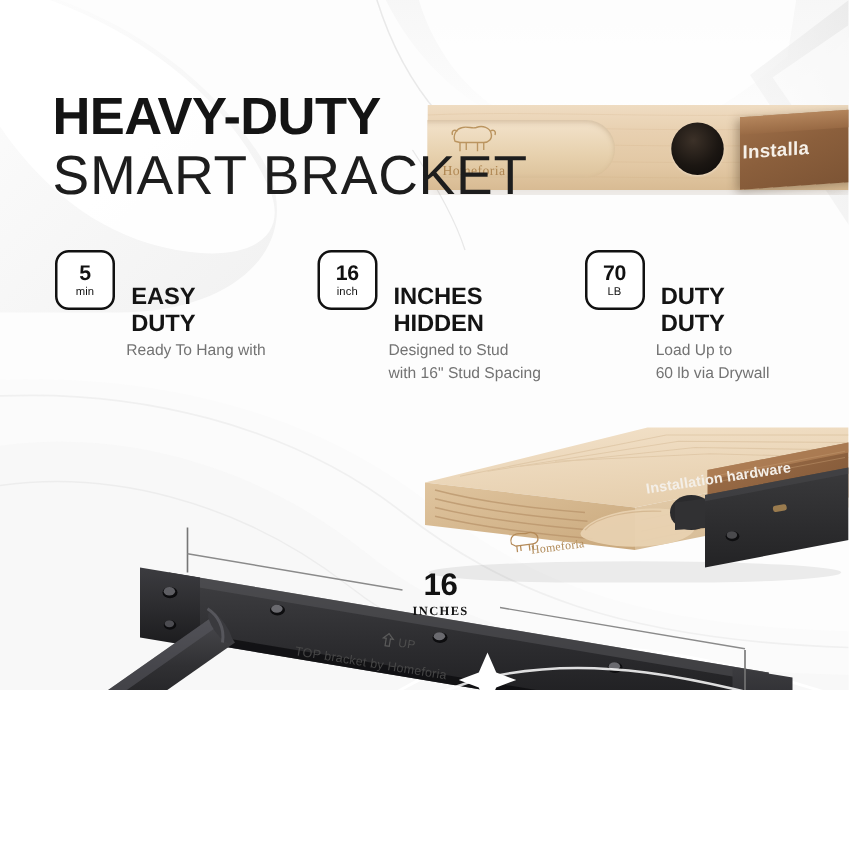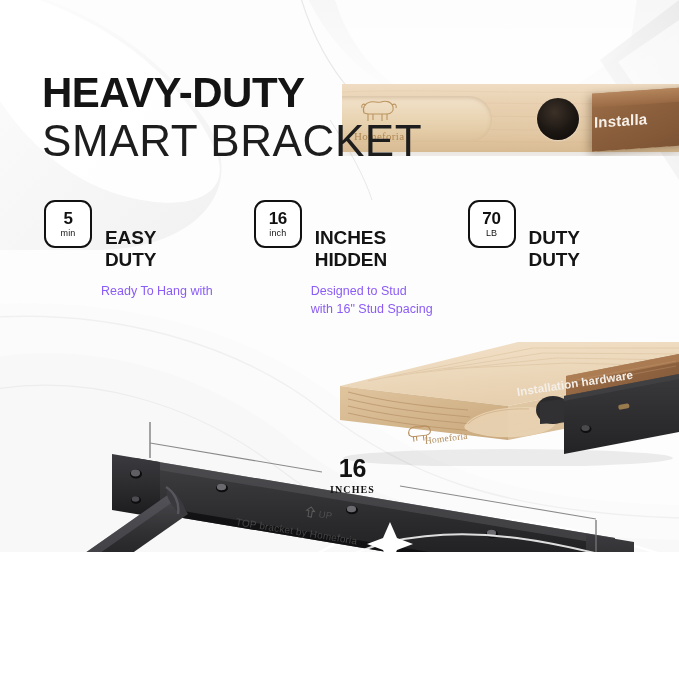--- a/index.html
+++ b/index.html
@@ -82,22 +82,22 @@
   .chip{
     width:44px;height:44px;flex:0 0 44px;
     border:2.2px solid #111;border-radius:11px;
     display:flex;flex-direction:column;align-items:center;justify-content:center;
     line-height:1;background:#fff;
   }
   .chip .big{font-size:17px;font-weight:bold;color:#111;letter-spacing:-.3px;}
   .chip .sml{font-size:9px;font-weight:400;color:#111;margin-top:2px;letter-spacing:.1px;}
   .feat .htxt{font-size:19px;font-weight:bold;color:#141414;line-height:1.18;letter-spacing:-.1px;margin-top:27px;}
   .feat .sub{
-    margin-top:11px;margin-left:57px;
-    font-size:12.5px;font-weight:300;color:#8b5cf6;line-height:1.42;
+    margin-top:0;margin-left:57px;
+    font-size:12.5px;font-weight:300;color:#737373;line-height:1.42;
   }
 
   
   .shelf{position:absolute;left:318px;top:336px;width:361px;height:130px;z-index:5;}
   .shelf svg{position:absolute;left:0;top:0;}
   .shelf .hwtxt2{
     position:absolute;left:199px;top:50px;
     font-size:11.5px;font-weight:bold;color:#f4efe8;white-space:nowrap;
     transform:rotate(-8.5deg);transform-origin:left center;letter-spacing:.1px;
   }
@@ -251,20 +251,24 @@
       <div class="row">
         <div class="chip">
           <span class="big">70</span>
           <span class="sml">LB</span>
         </div>
         <div class="htxt">
           <div>DUTY</div>
           <div>DUTY</div>
         </div>
       </div>
+      <div class="sub">
+        <div>Load Up to</div>
+        <div>60 lb via Drywall</div>
+      </div>
     </div>
 
   </div>
 
   <div class="shelf">
     <svg width="361" height="130" viewBox="0 0 361 130" xmlns="http://www.w3.org/2000/svg">
       <defs>
         <linearGradient id="topface" x1="0" y1="0" x2="0.4" y2="1">
           <stop offset="0" stop-color="#f3e2ca"></stop>
             <stop offset="1" stop-color="#e6cfae"></stop>

